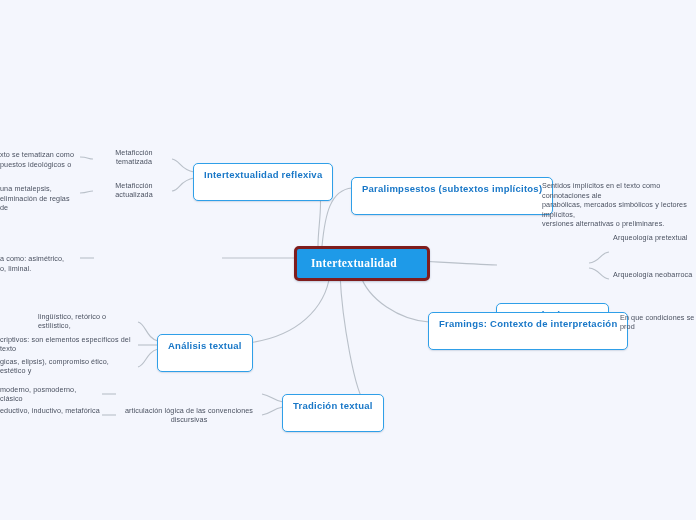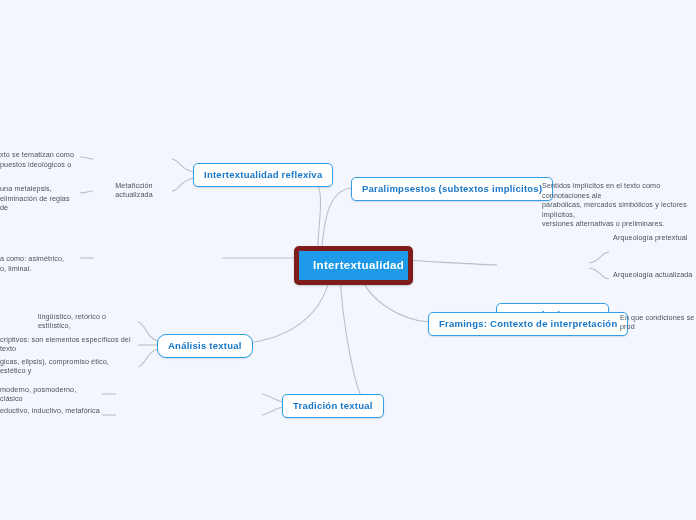--- a/index.html
+++ b/index.html
@@ -34,39 +34,40 @@
     stroke-width: 1.1;
   }
   .node {
     position: absolute;
     box-sizing: border-box;
     white-space: nowrap;
   }
   
   .node.root {
     background: #1e9ae8;
-    border: 5px solid #7f1d1d;
+    border: 3px solid #7f1d1d;
     border-radius: 5px;
     color: #ffffff;
     font-weight: bold;
     font-size: 11.5px;
     letter-spacing: 0.35px;
-    padding: 8px 4px 9px 14px;
+    padding: 8px 30px 9px 14px;
     box-shadow: 0 1px 2px rgba(40,70,110,0.25);
+    font-family: Liberation Serif, serif;
   }
   
   .node.branch {
     background: #ffffff;
     border: 1.6px solid #2f9fe8;
     border-radius: 5px;
     color: #1877c7;
     font-weight: bold;
     font-size: 9.5px;
     letter-spacing: 0.25px;
-    padding: 5px 10px 6px 10px;
+    padding: 5px 10px 20px 10px;
     box-shadow: 0 1px 1.5px rgba(60,90,130,0.18);
   }
   
   .node.leaf {
     color: #4a5160;
     font-size: 7.2px;
     line-height: 9.4px;
     letter-spacing: 0.1px;
     padding: 0 2px 2px 2px;
     white-space: normal;
@@ -128,28 +129,31 @@
 
 
   <div class="node branch" style="left:496px; top:255px;margin-top:48px;">
     <span>Arqueología textua</span>
   </div>
 
   <div class="node branch" style="left:428px; top:312px;">
     <span>Framings: Contexto de interpretación</span>
   </div>
 
-  <div class="node branch" style="left:157px; top:334px;border-radius:9px;">
+  <div class="node branch" style="left:157px; top:334px;">
     <span>Análisis textual</span>
   </div>
 
   <div class="node branch" style="left:282px; top:394px;">
     <span>Tradición textual</span>
   </div>
 
+  <div class="node leaf center" style="left:96px; top:148px; width:76px;">
+    <span>Metaficción tematizada</span>
+  </div>
 
   <div class="node leaf center" style="left:96px; top:181px; width:76px;">
     <span>Metaficción actualizada</span>
   </div>
 
   <div class="node leaf left" style="left:-2px; top:141px; width:82px; white-space:pre-line;">
     <span>xto se tematizan como
 puestos ideológicos o</span>
   </div>
 
@@ -167,40 +171,43 @@
   <div class="node leaf left" style="left:-2px; top:245px; width:82px; white-space:pre-line;">
     <span>a como: asimétrico,
 o, liminal.</span>
   </div>
 
   <div class="node leaf left" style="left:611px; top:233px; width:85px;">
     <span>Arqueología pretextual</span>
   </div>
 
   <div class="node leaf left" style="left:611px; top:270px; width:85px;">
-    <span>Arqueología actualizada</span>
+    <span>Arqueología neobarroca</span>
   </div>
 
   <div class="node leaf left" style="left:618px; top:313px; width:80px;">
     <span>En que condiciones se prod</span>
   </div>
 
   <div class="node leaf right" style="left:36px; top:312px; width:102px;">
     <span>lingüístico, retórico o estilístico,</span>
   </div>
 
   <div class="node leaf right" style="left:-2px; top:335px; width:140px;">
     <span>criptivos: son elementos específicos del texto</span>
   </div>
 
   <div class="node leaf right" style="left:-2px; top:357px; width:140px;">
     <span>gicas, elipsis), compromiso ético, estético y</span>
   </div>
 
 
+  <div class="node leaf center" style="left:116px; top:406px; width:146px;">
+    <span>articulación lógica de las convenciones discursivas</span>
+  </div>
 
   <div class="node leaf left" style="left:-2px; top:385px; width:104px;">
     <span>moderno, posmoderno, clásico</span>
   </div>
 
   <div class="node leaf left" style="left:-2px; top:406px; width:104px;">
     <span>eductivo, inductivo, metafórica</span>
   </div>
 
 </div>

